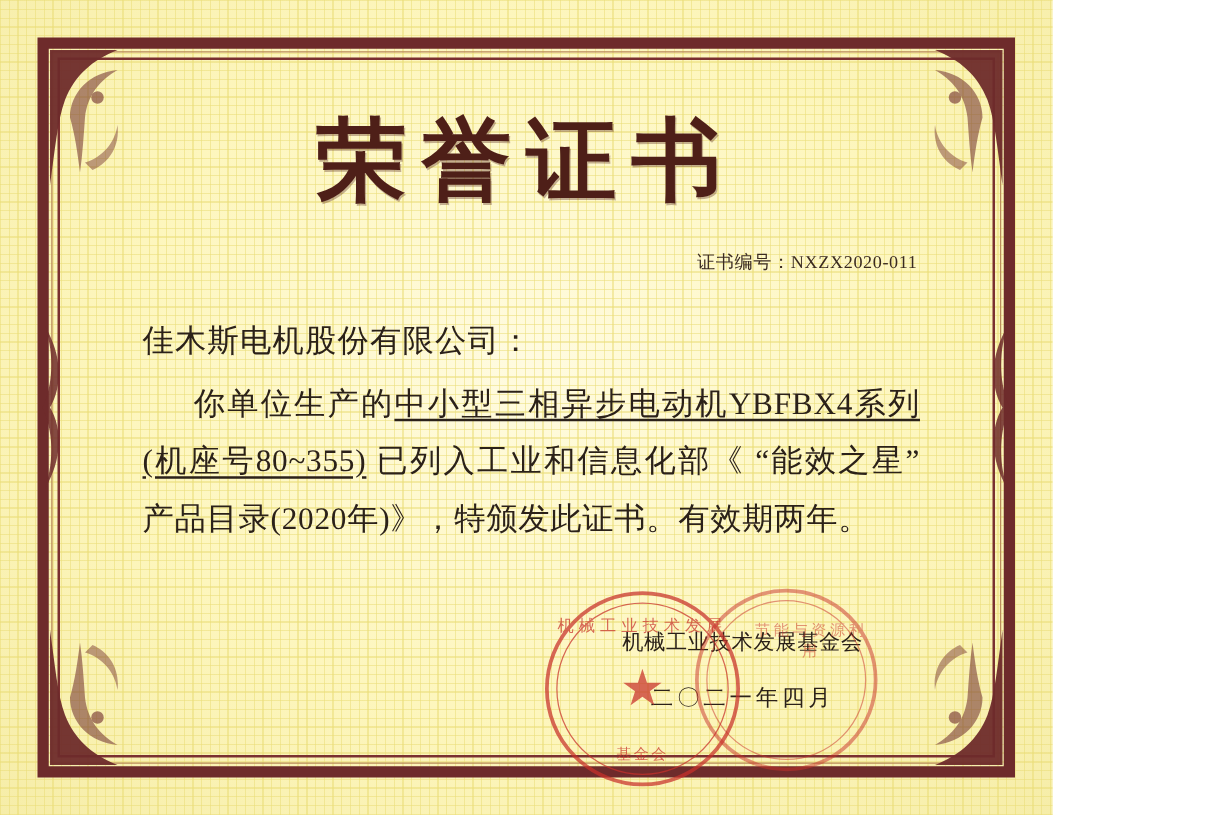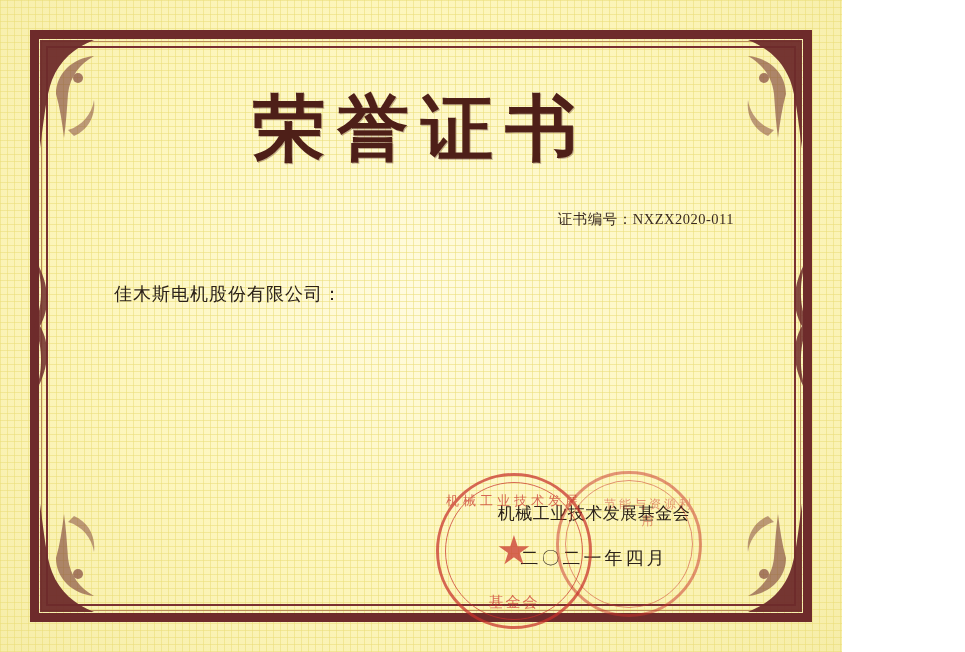--- a/index.html
+++ b/index.html
@@ -93,33 +93,33 @@
     font-family: "DejaVu Serif", serif;
     font-size: 72px;
     line-height: 1.05;
     font-weight: 700;
     color: #4e1f18;
     letter-spacing: 12px;
     text-shadow: 1px 1px 0 rgba(90,40,30,0.35);
   }
 
   .cert-no {
-    margin-top: 44px;
+    margin-top: 34px;
     text-align: right;
     padding-right: 18px;
     font-size: 14.5px;
     color: #3a2a20;
     font-family: "Liberation Serif", serif;
     letter-spacing: 0.5px;
   }
 
   .body-text {
     margin-top: 26px;
-    padding: 16px 16px 0 24px;
-    font-size: 18px;
+    padding: 6px 16px 0 24px;
+    font-size: 25px;
     line-height: 46px;
     color: #2b2119;
     font-family: "Liberation Serif", serif;
   }
   .salutation {
     letter-spacing: 1px;
   }
   .paragraph {
     margin-top: 4px;
     text-indent: 41px;
@@ -178,21 +178,21 @@
   .seal-top-text, .seal-bottom-text {
     position: absolute;
     left: 0; right: 0;
     text-align: center;
     color: #c8312a;
     font-size: 13px;
     letter-spacing: 4px;
     font-family: "Liberation Serif", serif;
   }
   .seal-top-text { top: 16px; }
-  .seal-bottom-text { bottom: 14px; font-size: 15px; letter-spacing: 2px; }
+  .seal-bottom-text { bottom: 14px; font-size: 12px; letter-spacing: 2px; }
 
   .seal2 {
     position: absolute;
     left: 112px;
     top: -30px;
     width: 140px;
     height: 140px;
     border: 3px solid #c8312a;
     border-radius: 50%;
     opacity: 0.5;
@@ -271,20 +271,21 @@
   <div class="content">
 
     <div class="title">荣誉证书</div>
 
     <div class="cert-no">
       <span>证书编号：</span><span>NXZX2020-011</span>
     </div>
 
     <div class="body-text">
       <div class="salutation">佳木斯电机股份有限公司：</div>
+      <div class="paragraph"><span>你单位生产的</span><span class="u">中小型三相异步电动机YBFBX4系列 (机座号80~355)</span><span> 已列入工业和信息化部《 “能效之星” 产品目录(2020年)》，特颁发此证书。有效期两年。</span></div>
     </div>
 
     <div class="sign-block">
 
       <div class="seal">
         <div class="seal-top-text">机械工业技术发展</div>
         <div class="seal-star">★</div>
         <div class="seal-bottom-text">基金会</div>
       </div>
 

